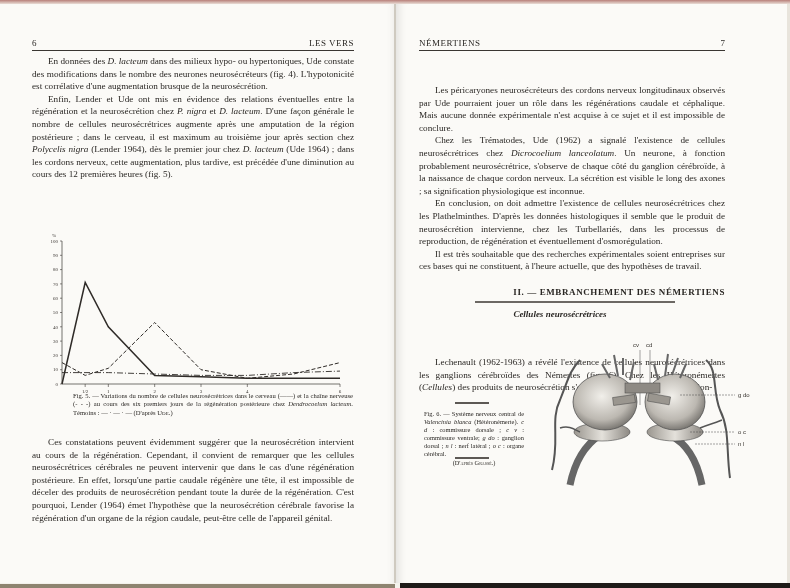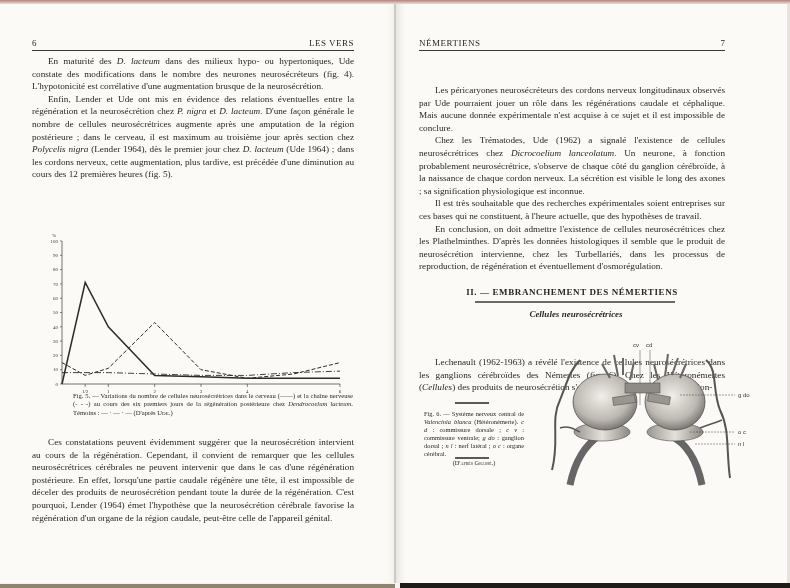--- a/index.html
+++ b/index.html
@@ -47,25 +47,25 @@
     .chart svg { width: 320px; height: 170px; }
     .chart text { font-family: "Liberation Serif", serif; font-size: 5px; fill: #3a3632; }
     .fig-caption {
       position: absolute; left: 73px; top: 388px; width: 280px;
       font-size: 6.6px; line-height: 8.4px; text-align: justify;
     }
 
     
     .section-heading {
       position: absolute; left: 23px; width: 306px; top: 283px;
-      text-align: center; font-size: 9px; font-weight: bold; letter-spacing: 0.6px;
+      text-align: right; font-size: 9px; font-weight: bold; letter-spacing: 0.6px;
     }
     .section-rule { position: absolute; left: 79px; width: 200px; top: 297px; height: 2px; background: #6c6864; }
     .subsection-heading {
-      position: absolute; left: 27px; width: 306px; top: 305px;
+      position: absolute; left: 11px; width: 306px; top: 305px;
       text-align: center; font-size: 9px; font-style: italic; font-weight: bold;
     }
 
     
     .fig6-caption {
       position: absolute; left: 424px; top: 410px; width: 100px;
       font-size: 6.4px; line-height: 8.1px; text-align: justify;
     }
     .fig6-caption .last { text-align: center; }
     .fig6-rule { position: absolute; left: 455px; width: 34px; height: 1.5px; background: #5d5955; }
@@ -77,21 +77,21 @@
 
 <div class="top-edge"></div>
 
 <div class="page page-left">
   <div class="header">
     <span class="page-number">6</span>
     <span class="running-title">LES VERS</span>
   </div>
 
   <div class="text" style="top:51px;">
-    <p class="indent"><span>En maturité des </span><i>D. lacteum</i><span> dans des milieux hypo- ou hypertoniques, Ude constate des modifications dans le nombre des neurones neurosécréteurs (fig. 4). L'hypotonicité est corrélative d'une augmentation brusque de la neurosécrétion.</span></p>
+    <p class="indent"><span>En données des </span><i>D. lacteum</i><span> dans des milieux hypo- ou hypertoniques, Ude constate des modifications dans le nombre des neurones neurosécréteurs (fig. 4). L'hypotonicité est corrélative d'une augmentation brusque de la neurosécrétion.</span></p>
     <p class="indent"><span>Enfin, Lender et Ude ont mis en évidence des relations éventuelles entre la régénération et la neurosécrétion chez </span><i>P. nigra</i><span> et </span><i>D. lacteum</i><span>. D'une façon générale le nombre de cellules neurosécrétrices augmente après une amputation de la région postérieure ; dans le cerveau, il est maximum au troisième jour après section chez </span><i>Polycelis nigra</i><span> (Lender 1964), dès le premier jour chez </span><i>D. lacteum</i><span> (Ude 1964) ; dans les cordons nerveux, cette augmentation, plus tardive, est précédée d'une diminution au cours des 12 premières heures (fig. 5).</span></p>
   </div>
 
   <div class="chart">
     <svg id="chart-svg" viewBox="0 0 320 170">
         <line x1="24" y1="12" x2="24" y2="155" stroke="#3a3632" stroke-width="0.7"></line>
         <line x1="24" y1="155" x2="302" y2="155" stroke="#3a3632" stroke-width="0.7"></line>
         <text x="14" y="8">%</text>
         <line x1="22" y1="155" x2="24" y2="155" stroke="#3a3632" stroke-width="0.6"></line>
         <text x="20" y="156.7" text-anchor="end">0</text>
@@ -168,22 +168,22 @@
 
 <div class="page page-right">
   <div class="header">
     <span class="running-title">NÉMERTIENS</span>
     <span class="page-number">7</span>
   </div>
 
   <div class="text" style="top:51px;">
     <p class="indent">Les péricaryones neurosécréteurs des cordons nerveux longitudinaux observés par Ude pourraient jouer un rôle dans les régénérations caudale et céphalique. Mais aucune donnée expérimentale n'est acquise à ce sujet et il est impossible de conclure.</p>
     <p class="indent"><span>Chez les Trématodes, Ude (1962) a signalé l'existence de cellules neurosécrétrices chez </span><i>Dicrocoelium lanceolatum</i><span>. Un neurone, à fonction probablement neurosécrétrice, s'observe de chaque côté du ganglion cérébroïde, à la naissance de chaque cordon nerveux. La sécrétion est visible le long des axones ; sa signification physiologique est inconnue.</span></p>
+    <p class="indent">En conclusion, on doit admettre l'existence de cellules neurosécrétrices chez les Plathelminthes. D'après les données histologiques il semble que le produit de neurosécrétion intervienne, chez les Turbellariés, dans les processus de reproduction, de régénération et éventuellement d'osmorégulation.</p>
     <p class="indent">Il est très souhaitable que des recherches expérimentales soient entreprises sur ces bases qui ne constituent, à l'heure actuelle, que des hypothèses de travail.</p>
-    <p class="indent">En conclusion, on doit admettre l'existence de cellules neurosécrétrices chez les Plathelminthes. D'après les données histologiques il semble que le produit de neurosécrétion intervienne, chez les Turbellariés, dans les processus de reproduction, de régénération et éventuellement d'osmorégulation.</p>
   </div>
 
   <div class="section-heading" style="left:23px;">II. — EMBRANCHEMENT DES NÉMERTIENS</div>
   <div class="section-rule"></div>
   <div class="subsection-heading">Cellules neurosécrétrices</div>
 
   <div class="text" style="top:323px;">
     <p class="indent"><span>Lechenault (1962-1963) a révélé l'existence de cellules neurosécrétrices dans les ganglions cérébroïdes des Némertes (fig. 6). Chez les Hétéronémertes (</span><i>Cellules</i><span>) des produits de neurosécrétion s'observent dans les cellules ganglion-</span></p>
   </div>
 

